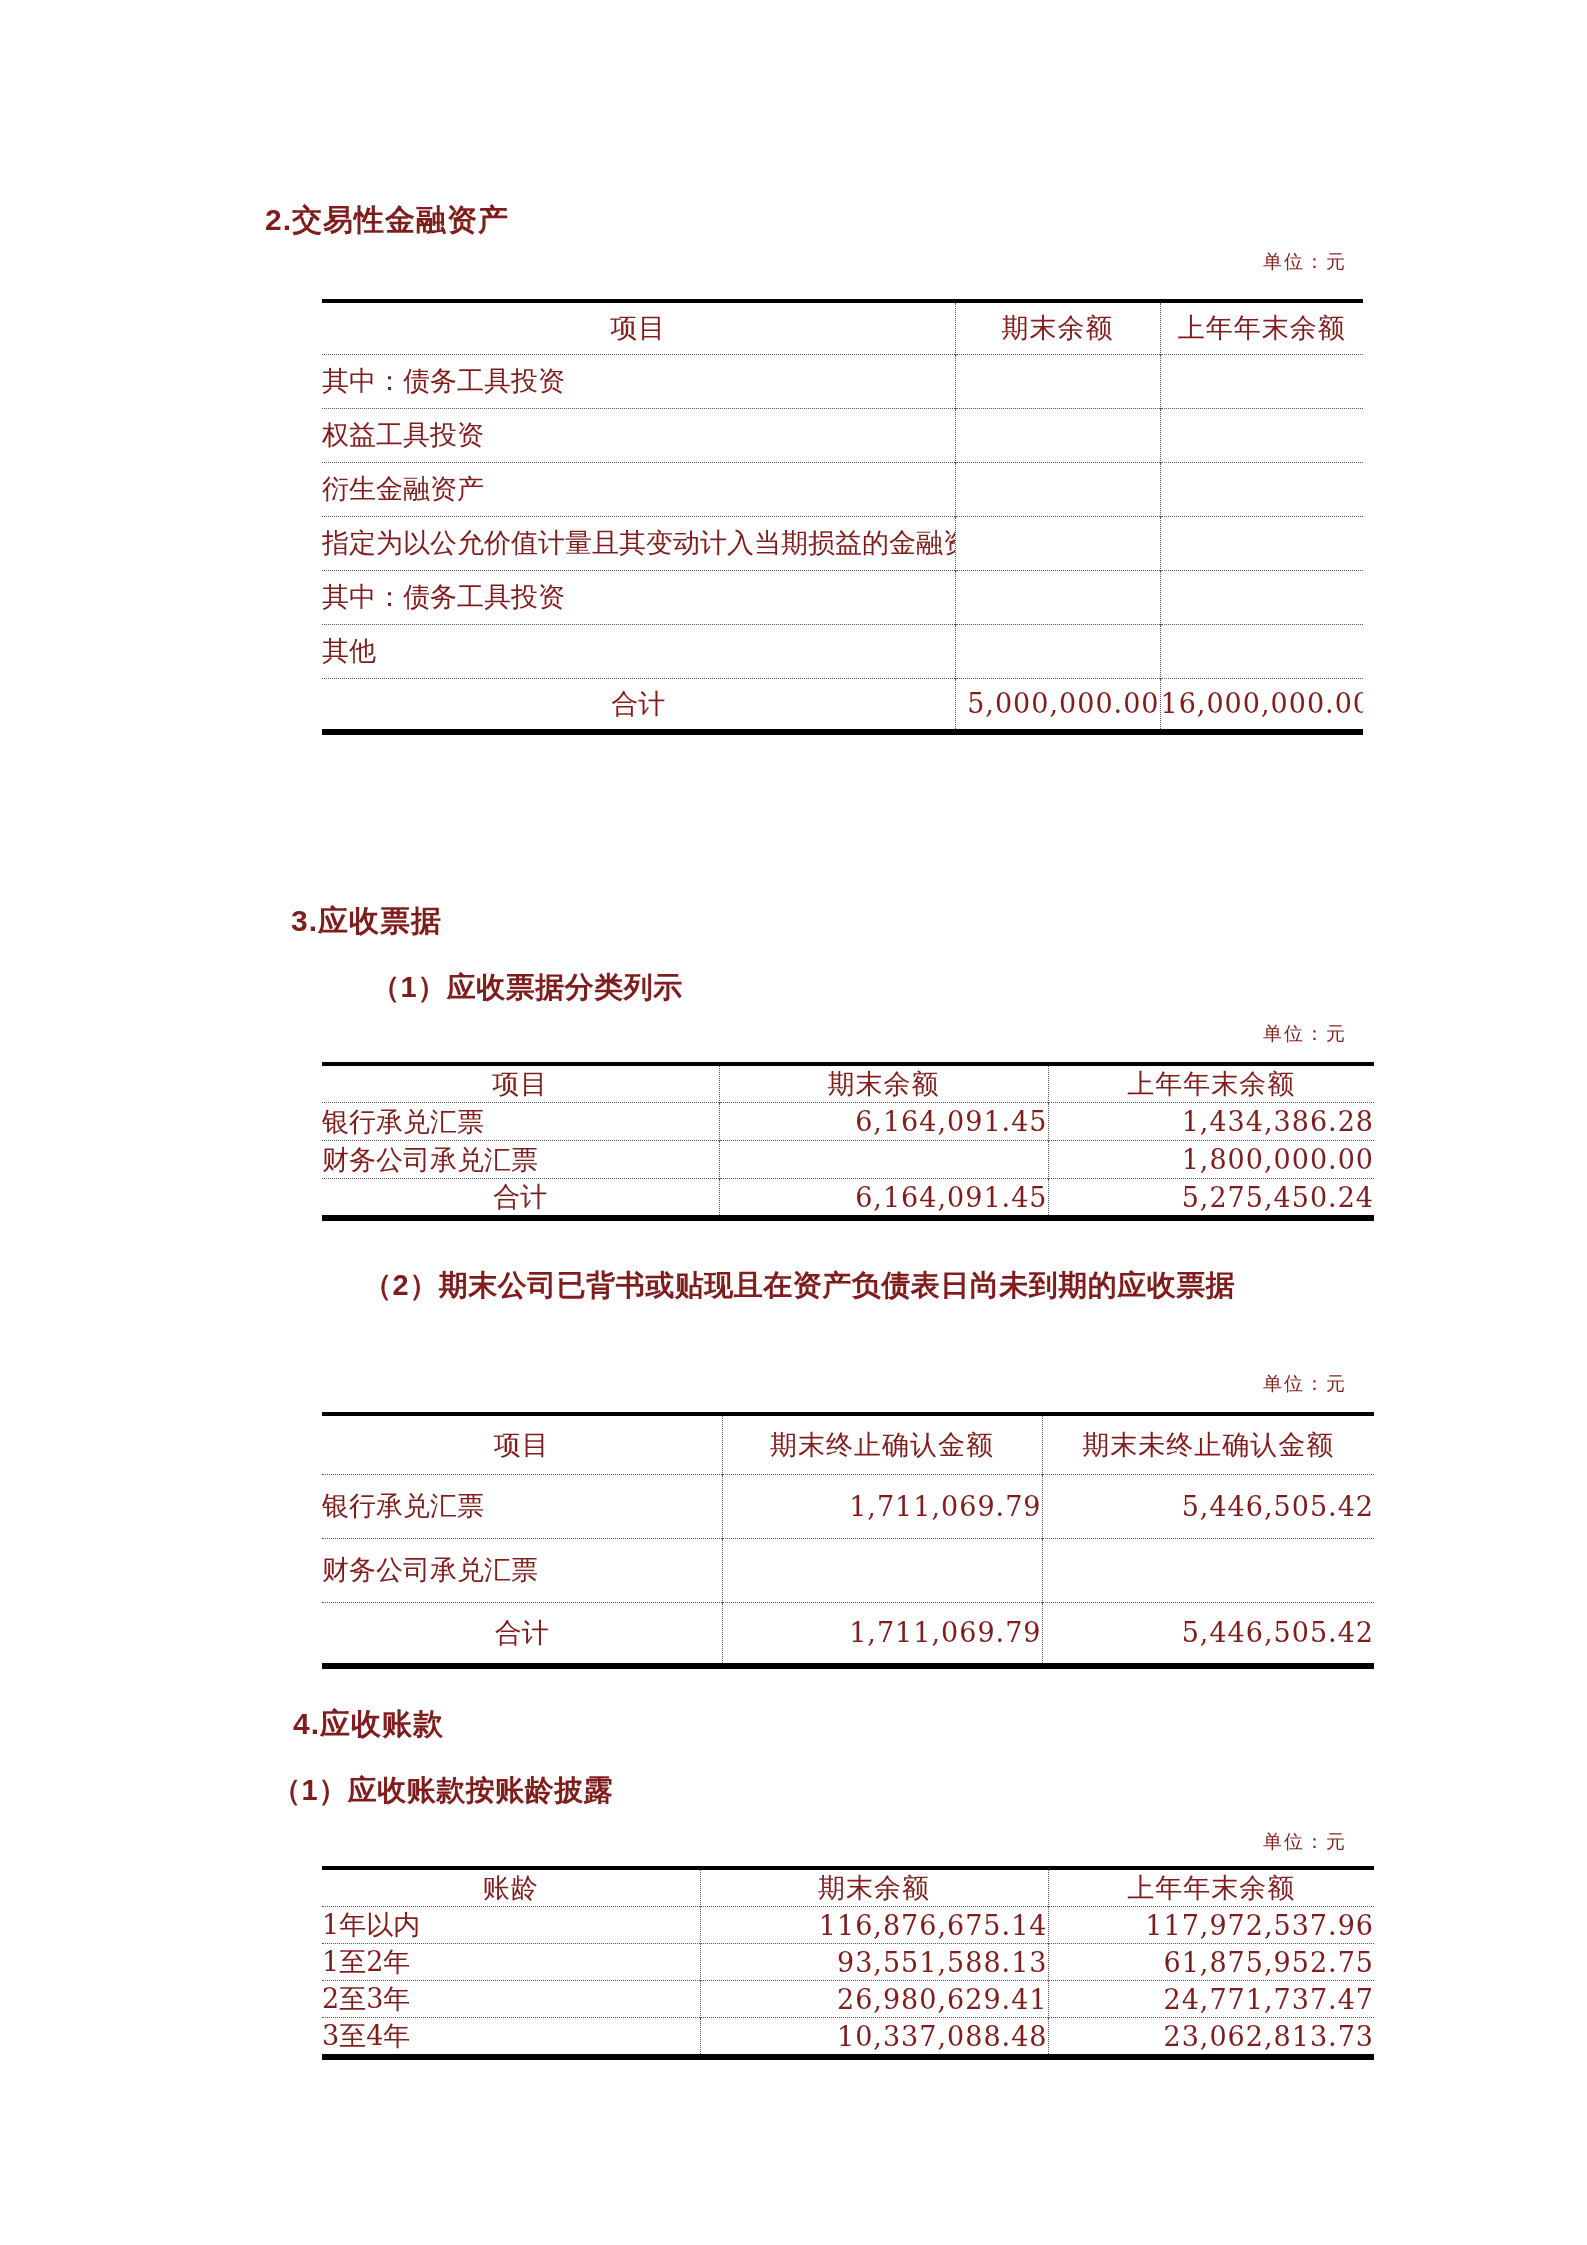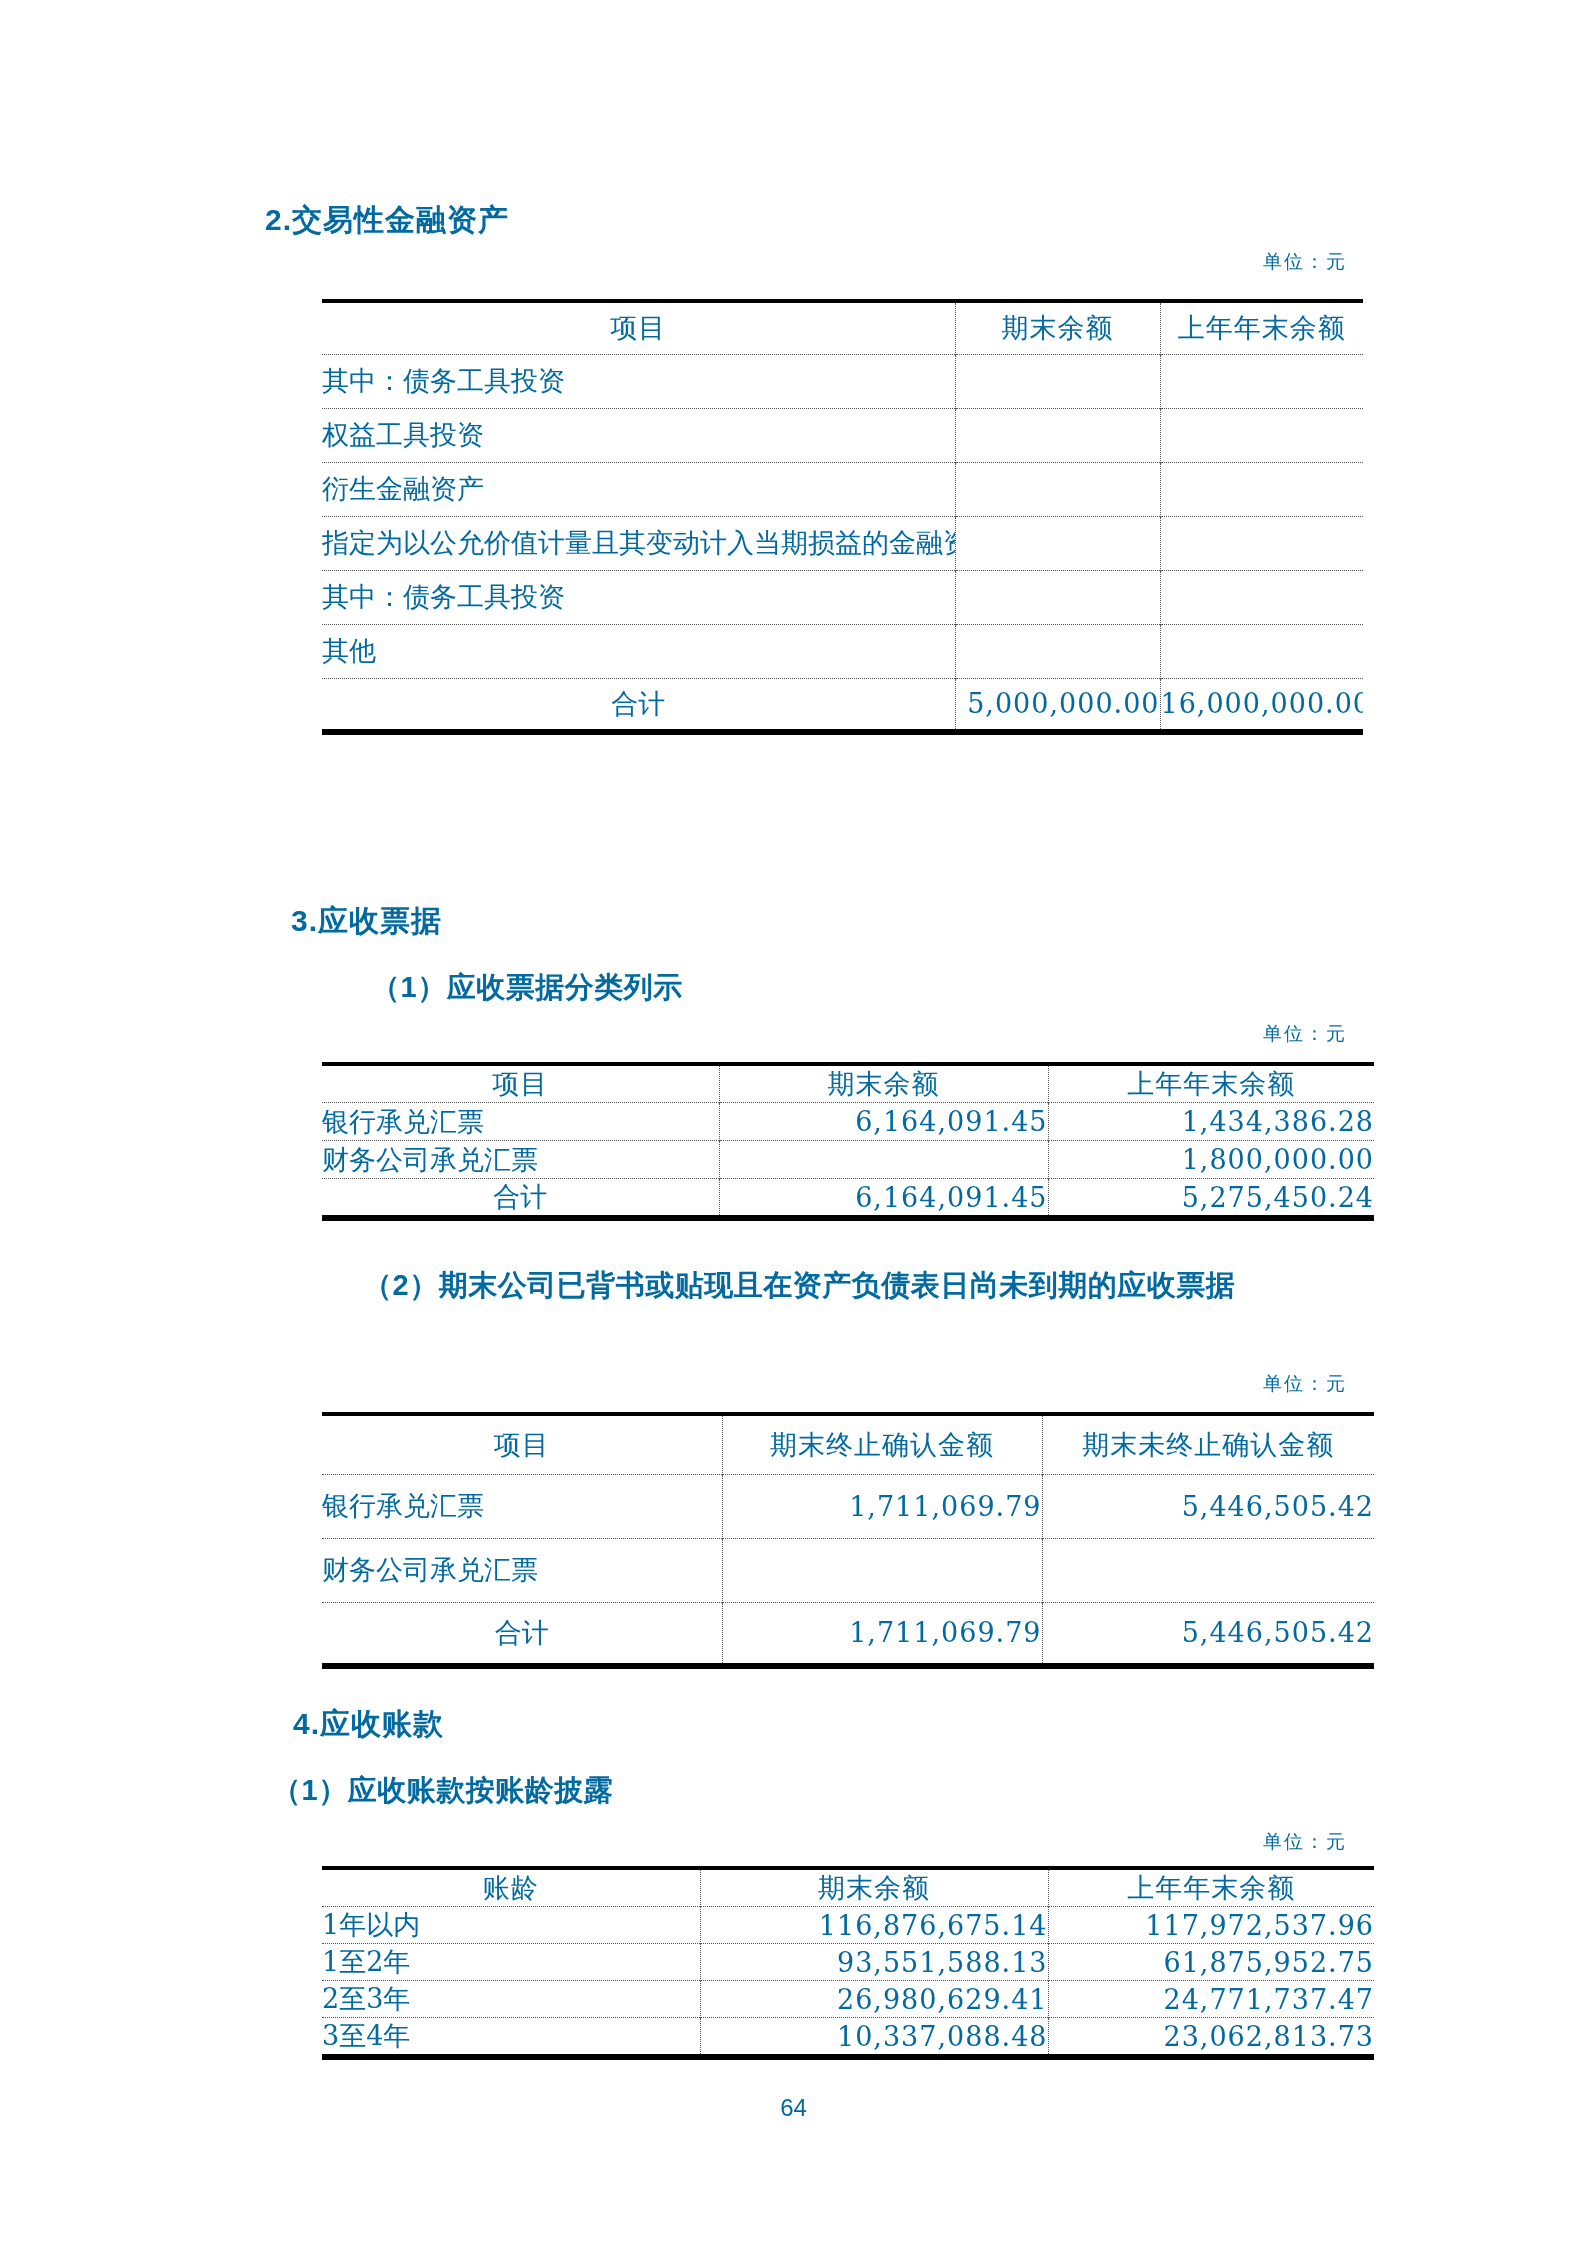--- a/index.html
+++ b/index.html
@@ -1,20 +1,20 @@
 <!DOCTYPE html>
 <html><head>
 <meta charset="utf-8">
 <style>
   html,body{margin:0;padding:0;background:#ffffff;}
   .page{
     position:relative;
     width:1587px;height:2245px;
     background:#ffffff;
-    color:#0369a1;
+    color:#7f1d1d;
     font-family:"DejaVu Serif","Liberation Serif",serif;
     overflow:hidden;
   }
   .headingL1{
     position:absolute;
     font-family:"Liberation Sans","DejaVu Sans",sans-serif;
     font-weight:bold;
     font-size:30px;
     letter-spacing:1px;
     white-space:nowrap;
@@ -249,15 +249,14 @@
         <td class="num">24,771,737.47</td>
       </tr>
       <tr>
         <td class="lab">3至4年</td>
         <td class="num">10,337,088.48</td>
         <td class="num">23,062,813.73</td>
       </tr>
     </tbody>
   </table>
 
-  <div class="pageno">64</div>
 
 </div>
 
 </body></html>

